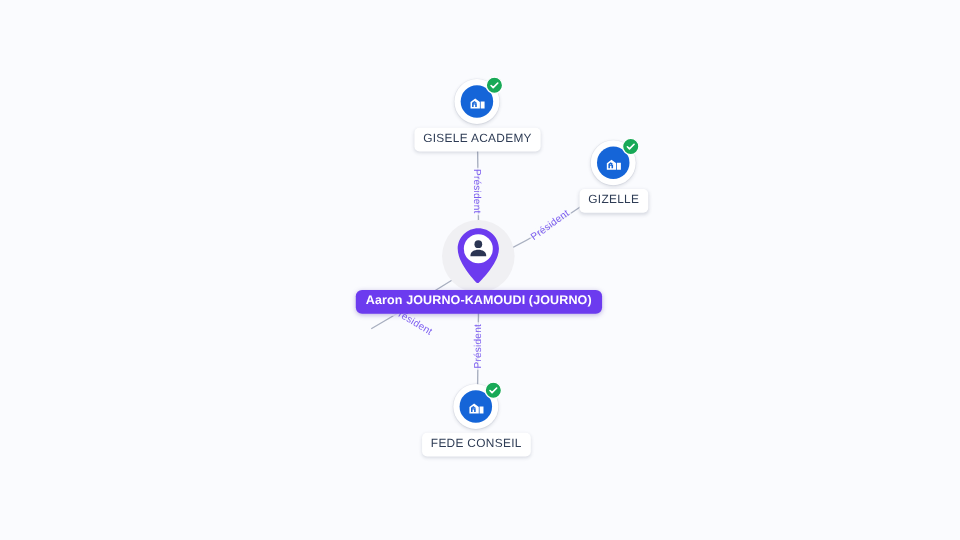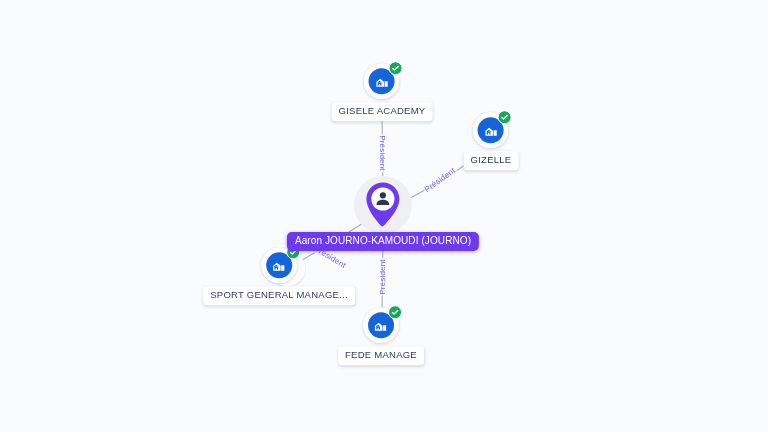--- a/index.html
+++ b/index.html
@@ -202,57 +202,40 @@
       </div>
       <div class="verified-badge">
         <svg width="8" height="8" viewBox="0 0 24 24" fill="none" stroke="#ffffff" stroke-width="4" stroke-linecap="round" stroke-linejoin="round">
           <path d="M4 12.5l5 5L20 6.5"></path>
         </svg>
       </div>
     </div>
     <div class="node-label">GIZELLE</div>
   </div>
 
-  <div class="node" style="left:279px; top:276px;">
-    <div class="company-ring stacked">
-      <div class="company-disc">
-        <svg width="15" height="15" viewBox="0 0 24 24" fill="#ffffff">
-          <path d="M3 20v-8.2l6-4.6 6 4.6V20H3zm2-2h2v-3h2v3h2v-5.2l-3-2.3-3 2.3V18z"></path>
-          <path d="M16 20v-9h5v9h-5zm1.3-7.4h.9v1.6h-.9v-1.6zm1.8 0h.9v1.6h-.9v-1.6zm-1.8 2.7h.9v1.6h-.9v-1.6zm1.8 0h.9v1.6h-.9v-1.6z"></path>
-          <path d="M7.2 12.6h1.1v1.1H7.2zm2.3 0h1.1v1.1H9.5z"></path>
-        </svg>
-      </div>
-      <div class="verified-badge">
-        <svg width="8" height="8" viewBox="0 0 24 24" fill="none" stroke="#ffffff" stroke-width="4" stroke-linecap="round" stroke-linejoin="round">
-          <path d="M4 12.5l5 5L20 6.5"></path>
-        </svg>
-      </div>
-    </div>
-    <div class="node-label">SPORT GENERAL MANAGE...</div>
-  </div>
 
   <div class="node" style="left:381px; top:336px;">
     <div class="company-ring">
       <div class="company-disc">
         <svg width="15" height="15" viewBox="0 0 24 24" fill="#ffffff">
           <path d="M3 20v-8.2l6-4.6 6 4.6V20H3zm2-2h2v-3h2v3h2v-5.2l-3-2.3-3 2.3V18z"></path>
           <path d="M16 20v-9h5v9h-5zm1.3-7.4h.9v1.6h-.9v-1.6zm1.8 0h.9v1.6h-.9v-1.6zm-1.8 2.7h.9v1.6h-.9v-1.6zm1.8 0h.9v1.6h-.9v-1.6z"></path>
           <path d="M7.2 12.6h1.1v1.1H7.2zm2.3 0h1.1v1.1H9.5z"></path>
         </svg>
       </div>
       <div class="verified-badge">
         <svg width="8" height="8" viewBox="0 0 24 24" fill="none" stroke="#ffffff" stroke-width="4" stroke-linecap="round" stroke-linejoin="round">
           <path d="M4 12.5l5 5L20 6.5"></path>
         </svg>
       </div>
     </div>
-    <div class="node-label">FEDE MANAGE</div>
-  </div>
-
-  <div class="node" style="left:383px; top:216px;">
+    <div class="node-label">FEDE CONSEIL</div>
+  </div>
+
+  <div class="node" style="left:383px; top:216px;font-weight:bold;">
     <div style="position:relative; display:flex; align-items:center; justify-content:center;">
       <div class="person-halo"></div>
       <div class="person-pin">
         <svg width="40" height="48" viewBox="0 0 40 48">
           <path d="M20 1.5C10.9 1.5 3.5 8.9 3.5 18c0 11.4 13.4 25.4 15.1 27.1.5.5 1.3.5 1.8 0C22.1 43.4 36.5 29.4 36.5 18c0-9.1-7.4-16.5-16.5-16.5z" fill="#6c3bef"></path>
           <circle cx="20" cy="18" r="11.6" fill="#ffffff"></circle>
           <g fill="#2b3553">
             <circle cx="20" cy="14.3" r="3.1"></circle>
             <path d="M13.7 23.4c0-2.9 2.9-4.6 6.3-4.6s6.3 1.7 6.3 4.6v.5H13.7v-.5z"></path>
           </g>

